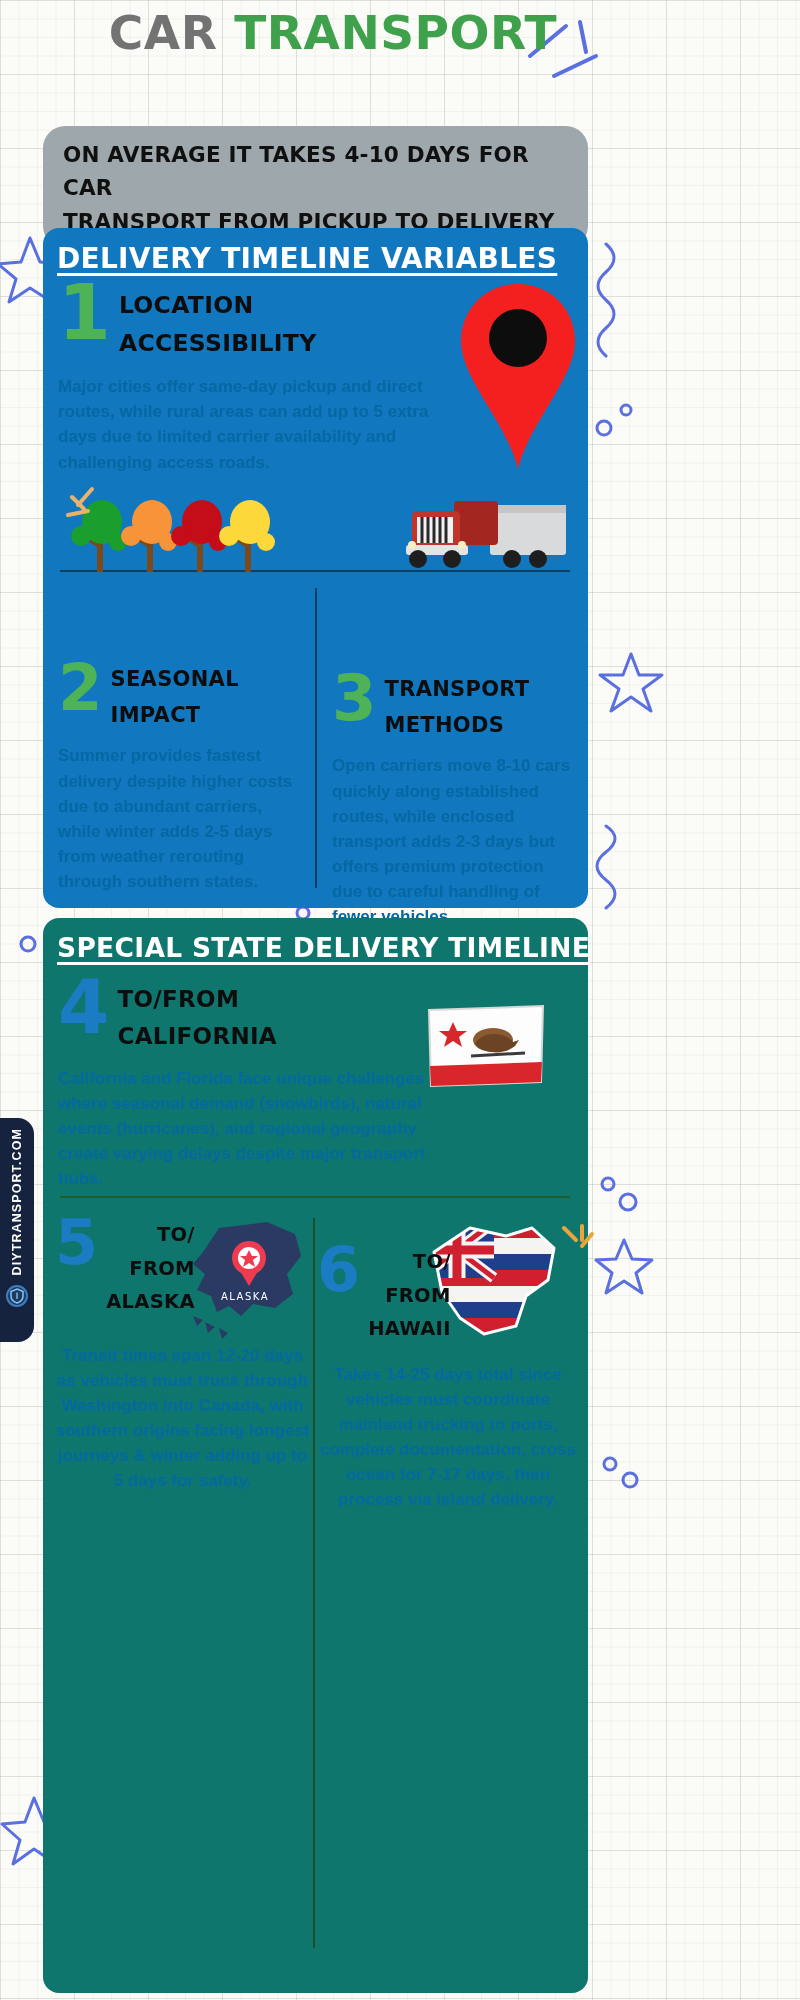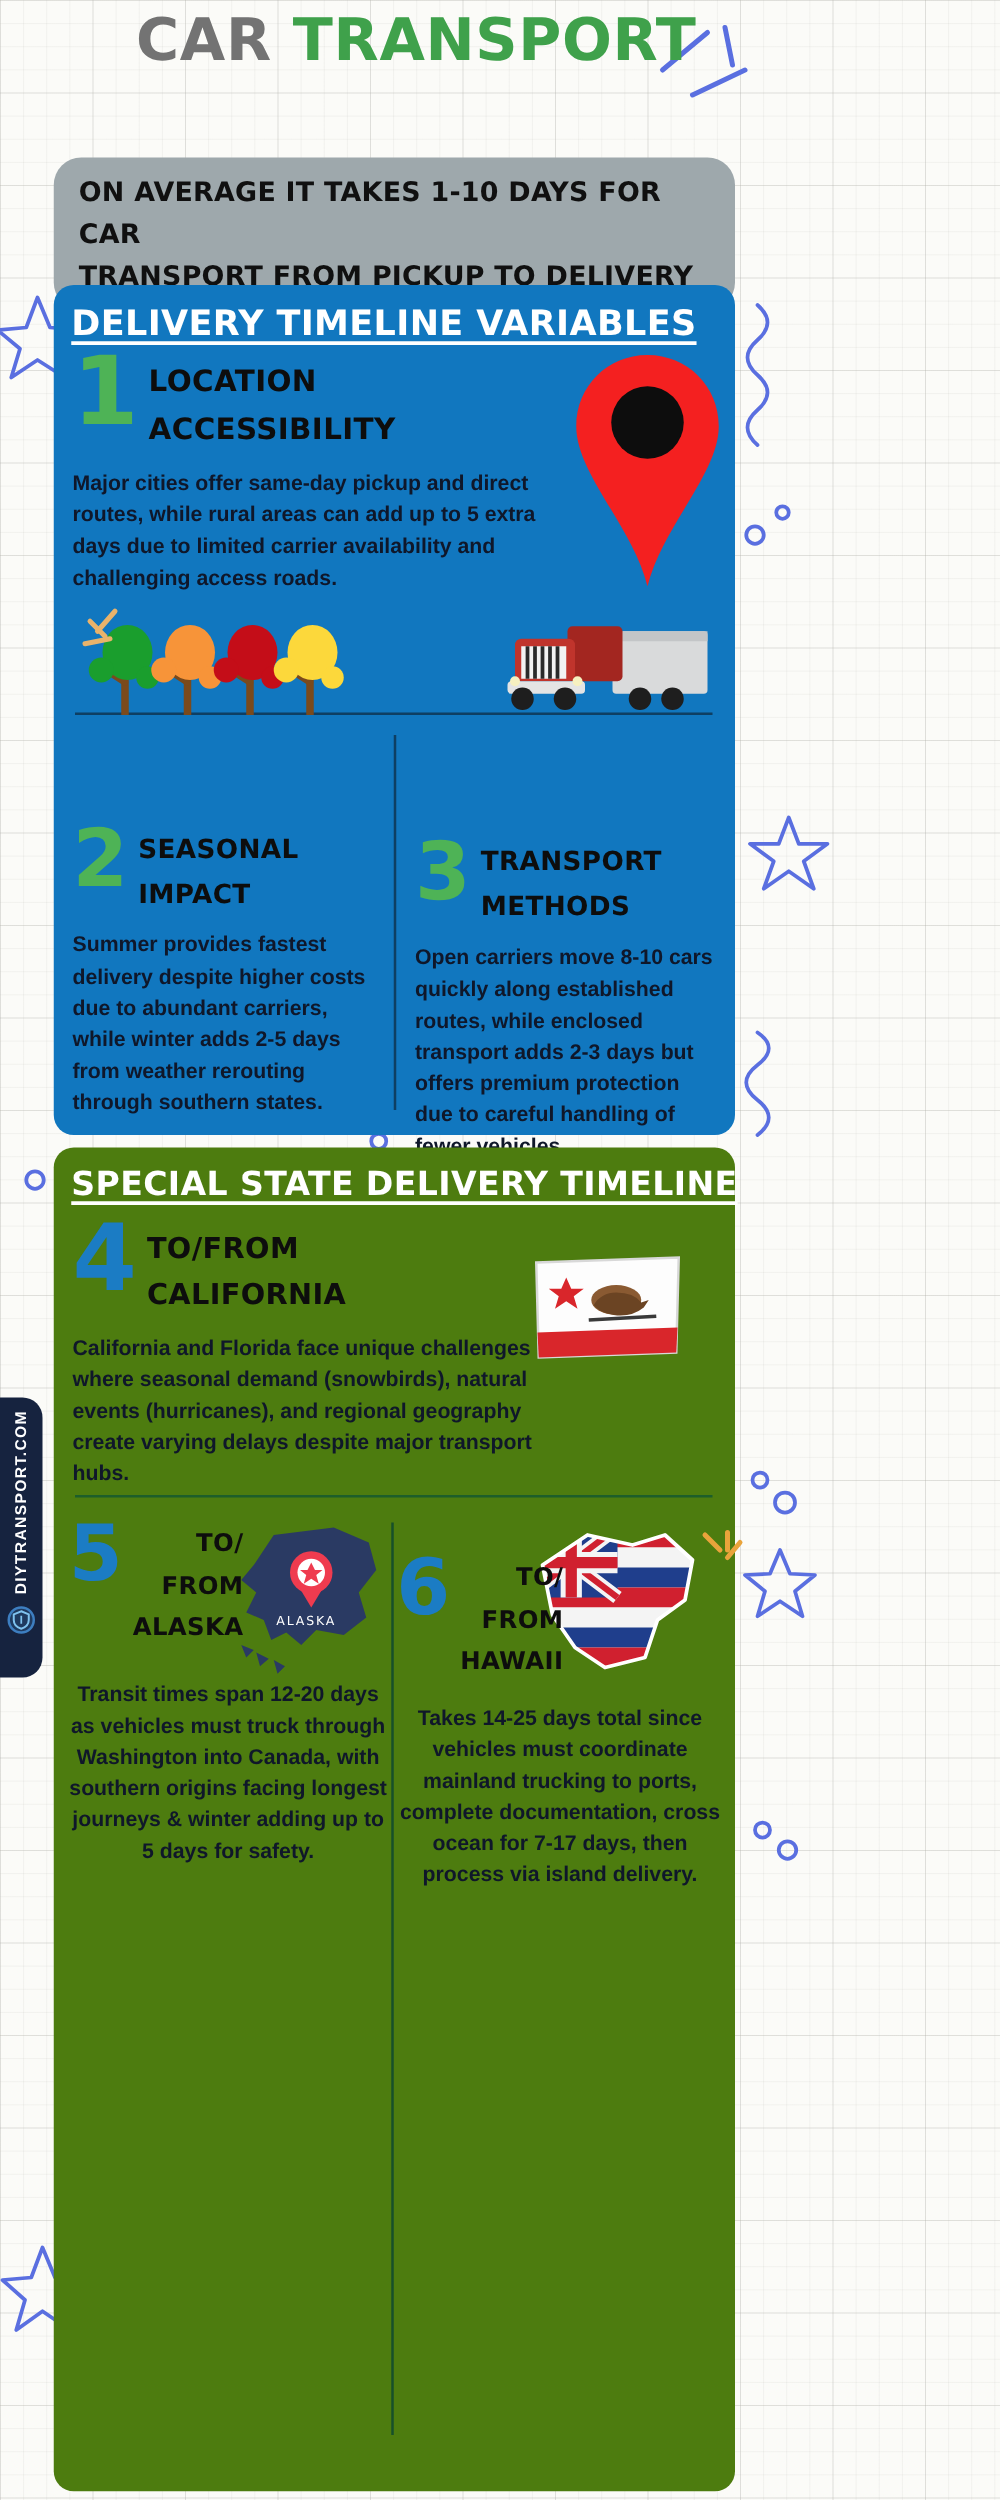--- a/index.html
+++ b/index.html
@@ -101,21 +101,21 @@
   .item-head{ display:flex; align-items:flex-start; gap:8px; }
   .item-title{
     font-family:"DejaVu Sans", sans-serif;
     font-weight:bold;
     color:#0d0d0d;
     letter-spacing:.3px;
   }
   .body-txt{
     font-family:"Liberation Sans", sans-serif;
     font-weight:bold;
-    color:#0f172a;
+    color:#0369a1;
     line-height:1.48;
   }
 
   
   #item-1{ position:absolute; left:58px; top:280px; width:430px; }
   #item-1 .num{ font-size:76px; margin-top:2px; }
   #item-1 .item-title{ font-size:23.5px; line-height:1.62; padding-top:6px; }
   #item-1 .body-txt{ font-size:17px; margin-top:12px; width:410px; }
 
   
@@ -268,21 +268,21 @@
 
 <div id="page">
 
   <div id="title-block">
     <div class="title-line" id="title-line-1">
       <span class="t-blue" style="color: #737373;">CAR </span><span class="t-green" style="color: rgb(63, 161, 75);">TRANSPORT</span>
     </div>
   </div>
 
   <div id="subtitle-bar" style="background: rgb(158, 168, 172);">
-    <p>ON AVERAGE IT TAKES 1-10 DAYS FOR CAR</p>
+    <p>ON AVERAGE IT TAKES 4-10 DAYS FOR CAR</p>
     <p>TRANSPORT FROM PICKUP TO DELIVERY</p>
   </div>
 
   <div class="card" id="card-blue" style="background: rgb(17, 119, 191);">
     <div class="card-title">DELIVERY TIMELINE VARIABLES</div>
   </div>
 
   <div class="ill" id="map-pin">
     <svg width="126" height="200" viewBox="0 0 126 200">
       <path d="M63 6 C31 6 6 31 6 63 c0 38 45 80 57 128 12-48 57-90 57-128 C120 31 95 6 63 6 Z" fill="#f42020"></path>
@@ -386,21 +386,21 @@
     <div class="item-head" style="margin-top:84px;">
       <span class="num num-green" style="color: rgb(78, 179, 86);">3</span>
       <span class="item-title">
         <span>TRANSPORT</span><br>
         <span>METHODS</span>
       </span>
     </div>
     <div class="body-txt">Open carriers move 8-10 cars quickly along established routes, while enclosed transport adds 2-3 days but offers premium protection due to careful handling of fewer vehicles.</div>
   </div>
 
-  <div class="card" id="card-green" style="background: #4d7c0f;">
+  <div class="card" id="card-green" style="background: #0f766e;">
     <div class="card-title">SPECIAL STATE DELIVERY TIMELINE</div>
   </div>
 
   <div class="ill" id="ca-flag">
     <svg width="122" height="86" viewBox="0 0 122 86">
       <path d="M4 6 L118 2 L116 78 L6 82 Z" fill="#fdfdfd" stroke="#d8d8d8" stroke-width="2"></path>
       <path d="M5 62 L117 58 L116 78 L6 82 Z" fill="#d9262b"></path>
       <polygon points="28,18 32,27 42,27 34,33 37,43 28,37 19,43 22,33 14,27 24,27" fill="#d9262b"></polygon>
       <ellipse cx="68" cy="36" rx="20" ry="12" fill="#8a5a32"></ellipse>
       <path d="M50 40 q6 -10 18 -10 q14 0 20 8 l6 -2 l-4 6 q-10 8 -24 6 q-12 -2 -16 -8 Z" fill="#6b4423"></path>

